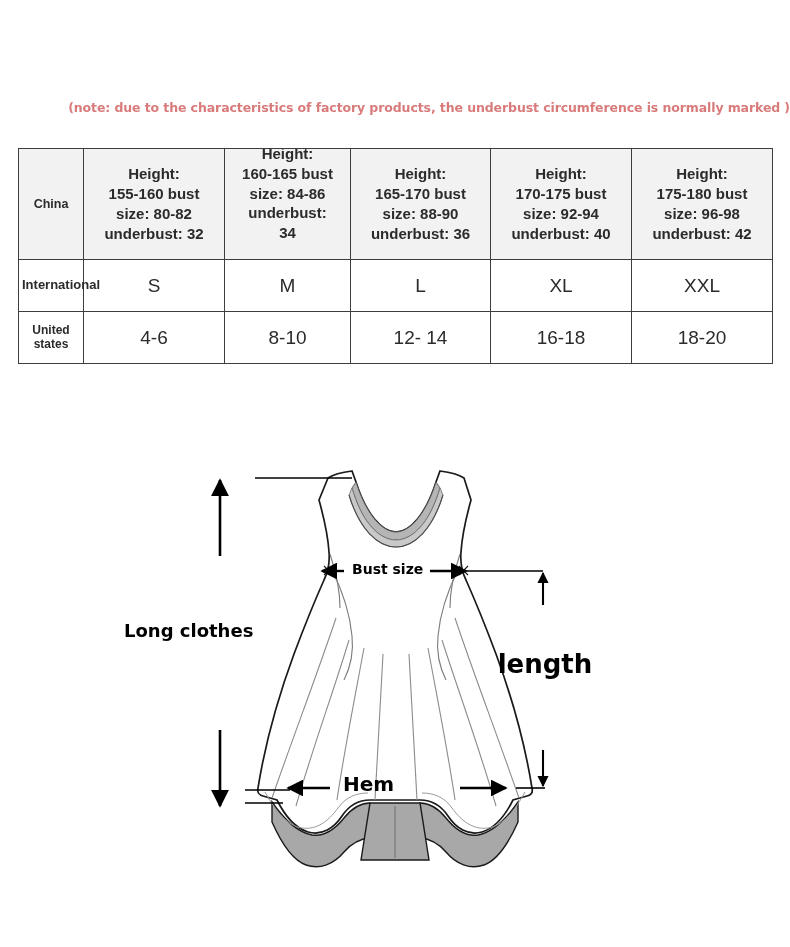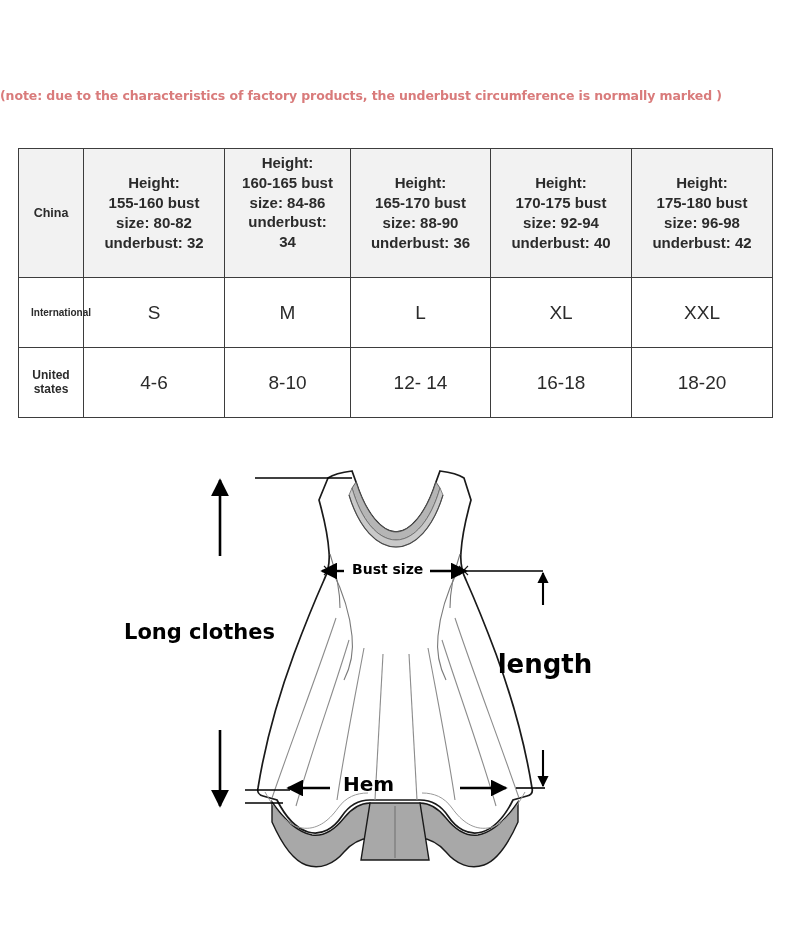--- a/index.html
+++ b/index.html
@@ -13,23 +13,23 @@
     height: 947px;
     position: relative;
     font-family: "Liberation Sans", sans-serif;
     overflow: hidden;
   }
 
   
   #note {
     position: absolute;
     left: 0;
-    top: 88px;
+    top: 100px;
     width: 790px;
-    text-align: left;
+    text-align: right;
     color: #d97b7b;
     font-size: 12.5px;
     font-weight: bold;
     letter-spacing: -0.1px;
     white-space: nowrap;
     font-family: "DejaVu Sans", sans-serif;
   }
 
   
   #size-table {
@@ -38,21 +38,21 @@
     top: 148px;
     width: 754px;
     border-collapse: collapse;
     table-layout: fixed;
   }
   #size-table td {
     border: 1px solid #3d3d3d;
     text-align: center;
     vertical-align: middle;
     color: #2b2b2b;
-    padding: 12px;
+    padding: 3px;
   }
   
   col.c0 { width: 65px; }
   col.c1 { width: 141px; }
   col.c2 { width: 126px; }
   col.c3 { width: 140px; }
   col.c4 { width: 141px; }
   col.c5 { width: 141px; }
 
   tr.head-row td {
@@ -79,21 +79,21 @@
   tr.body-row td {
     background: #ffffff;
     height: 45px;
     font-size: 19px;
     font-weight: normal;
   }
   tr.body-row td.rowlabel {
     font-weight: bold;
     line-height: 1.15;
   }
-  tr.r-intl td.rowlabel { font-size: 10px; }
+  tr.r-intl td.rowlabel { font-size: 13px; }
   tr.r-us   td.rowlabel { font-size: 12px; margin-left: 37px; }
   tr.r-eu   td.rowlabel { font-size: 12.5px; }
   tr.r-eu td { height: 36px; }
 
   
   #diagram {
     position: absolute;
     left: 0;
     top: 440px;
     width: 790px;
@@ -101,21 +101,21 @@
   }
   #diagram svg { display: block; }
 
   .lbl {
     position: absolute;
     font-weight: bold;
     color: #000000;
     font-family: "DejaVu Sans", sans-serif;
     white-space: nowrap;
   }
-  #lbl-long   { left: 124px; top: 620px; font-size: 21px; }
+  #lbl-long   { left: 124px; top: 620px; font-size: 18px; }
   #lbl-side   { left: 470px; top: 617px; font-size: 26px; text-align: center; width: 150px; line-height: 1.22; white-space: normal; }
   #lbl-bust   { left: 352px; top: 561px; font-size: 14px; }
   #lbl-hem    { left: 343px; top: 772px; font-size: 20px; }
 </style>
 </head>
 <body>
 
 <div id="note">(note: due to the characteristics of factory products, the underbust circumference is normally marked )</div>
 
 <table id="size-table">

